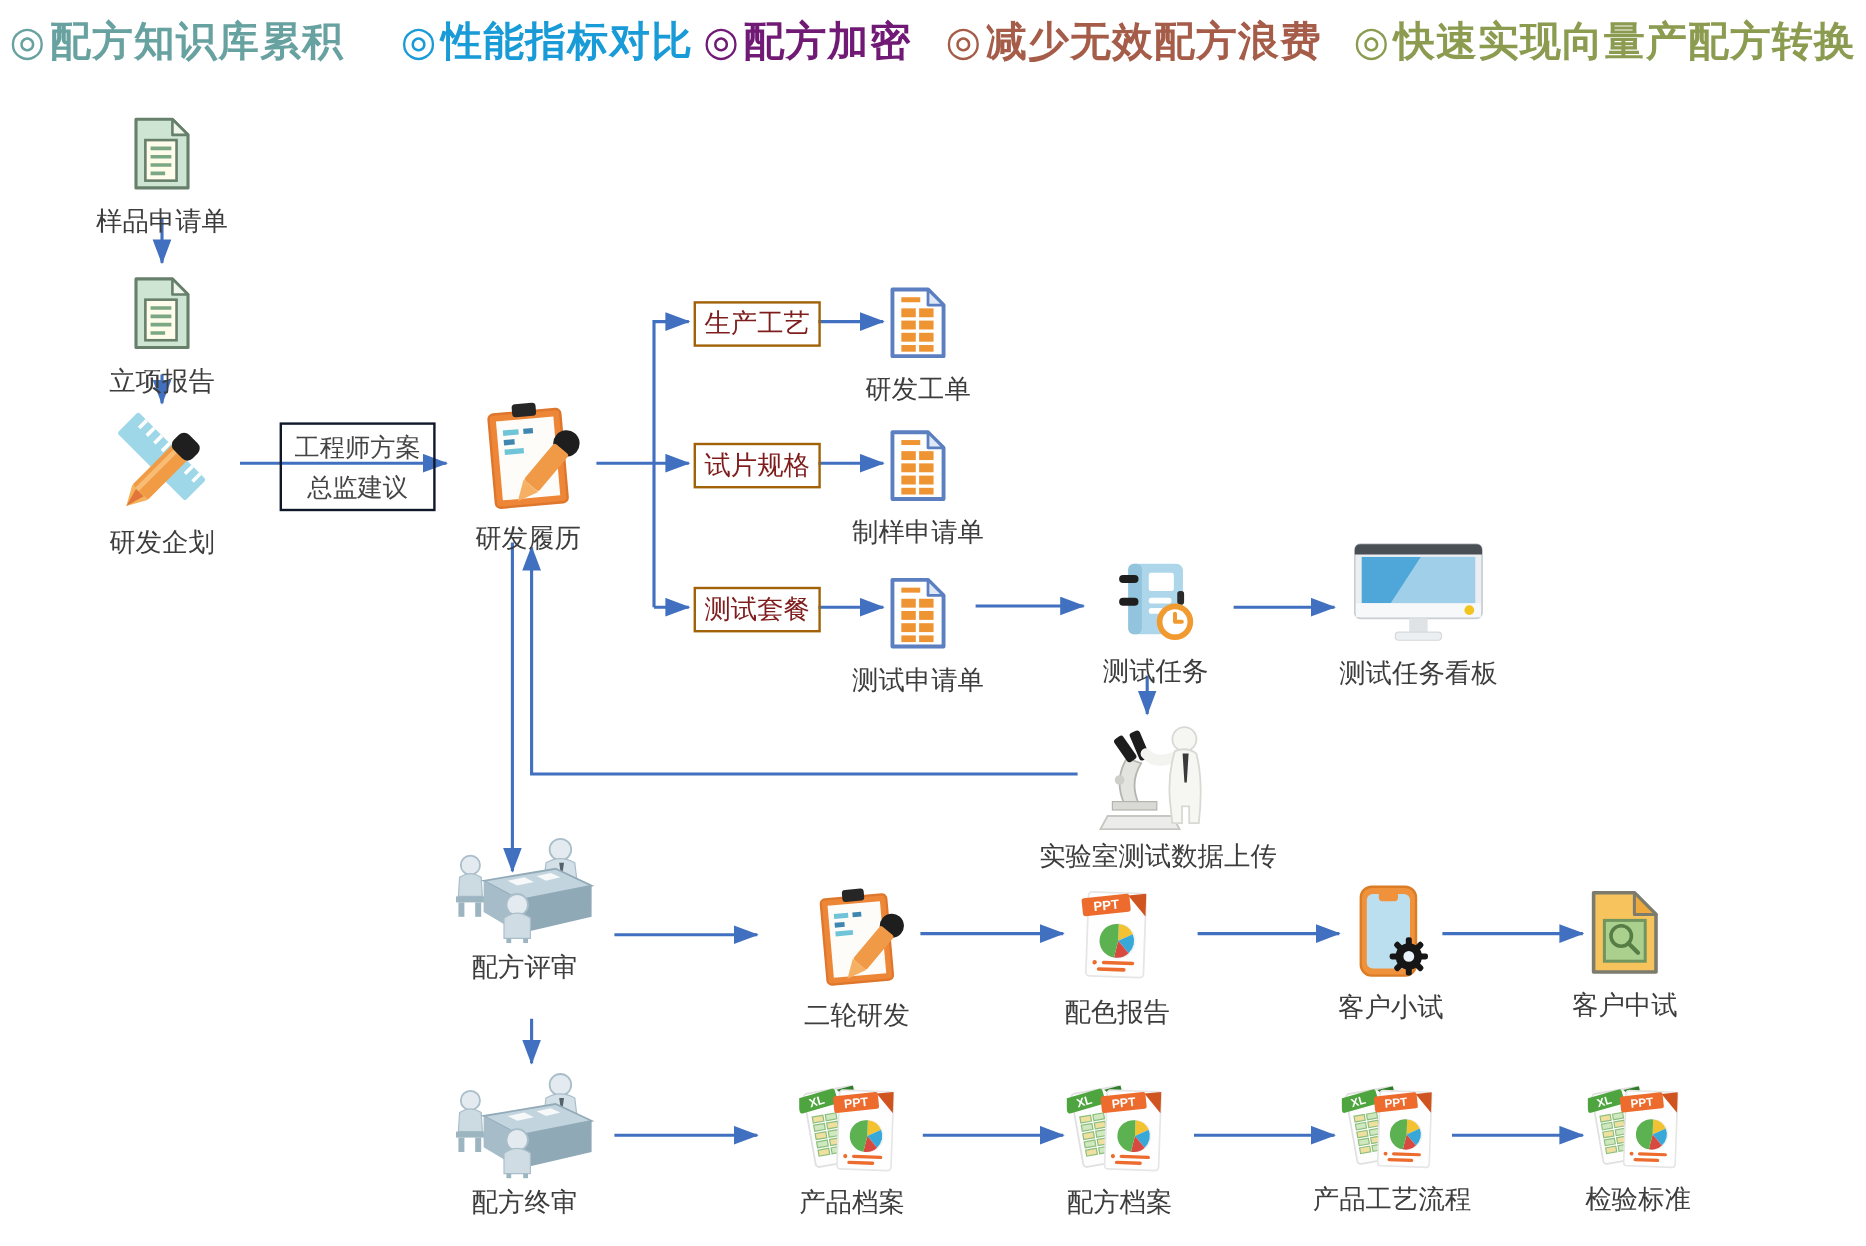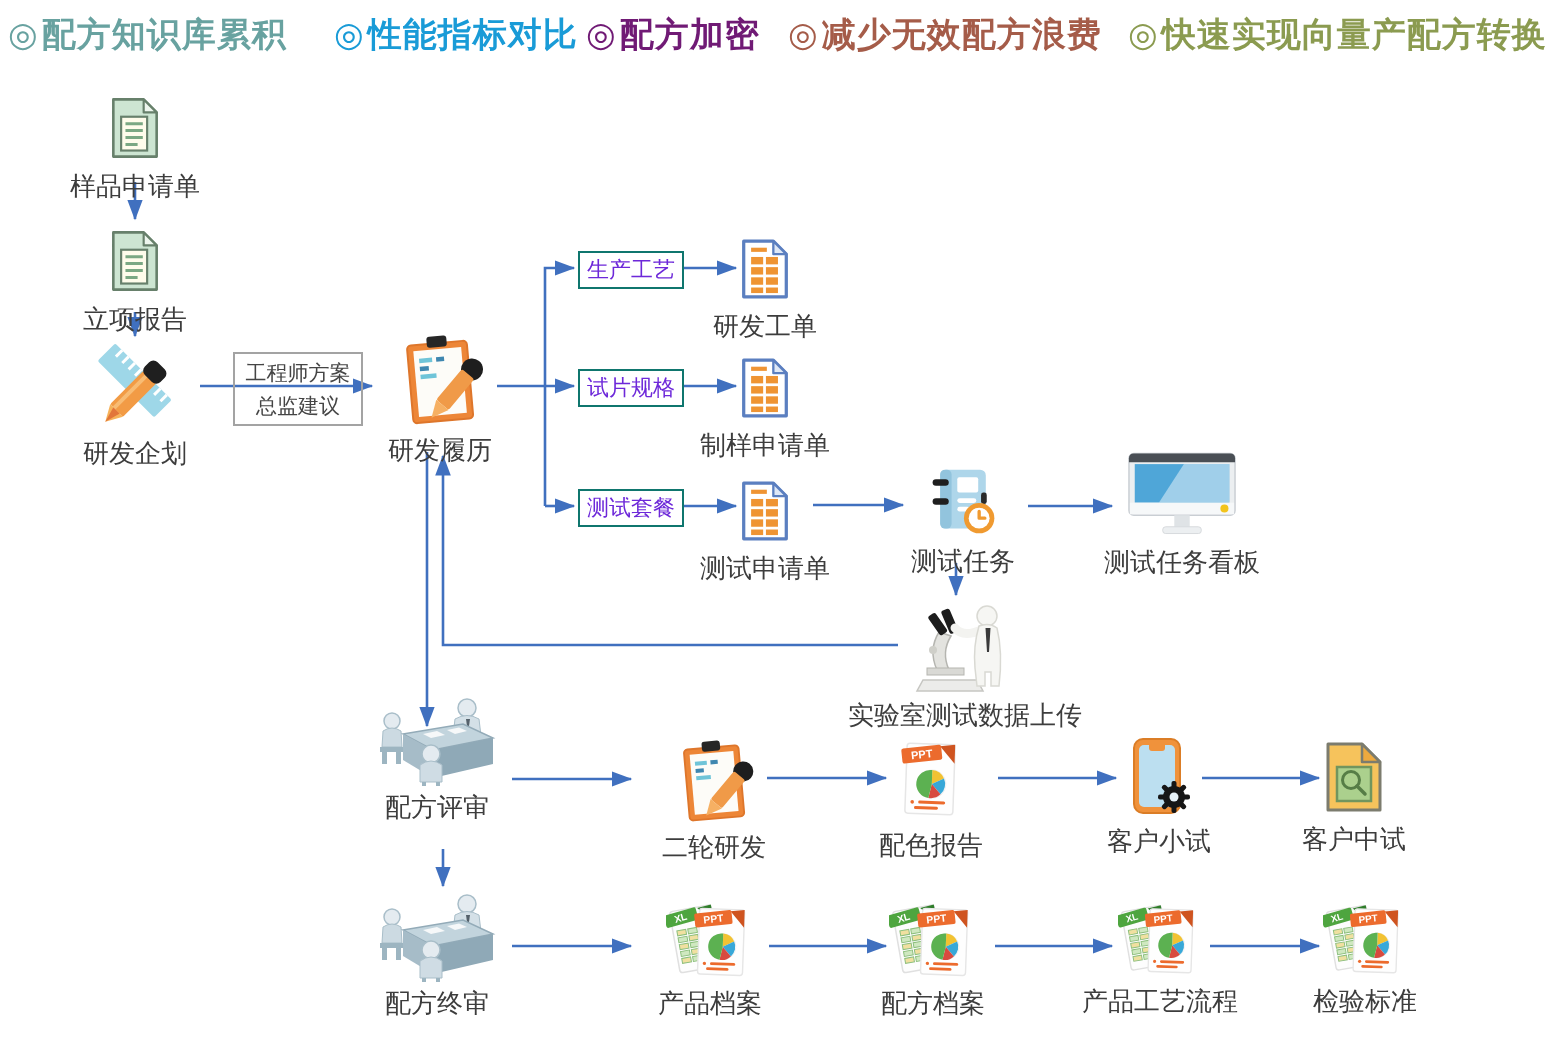--- a/index.html
+++ b/index.html
@@ -1,23 +1,23 @@
 <!DOCTYPE html>
 <html><head>
 <meta charset="utf-8">
 <style>
   html,body{margin:0;padding:0;background:#fff;font-family:"Liberation Sans","DejaVu Sans",sans-serif;}
   .canvas{position:relative;width:1555px;height:1038px;background:#fff;overflow:hidden;}
   .hdr-item{position:absolute;top:12px;font-size:34px;font-weight:bold;white-space:nowrap;letter-spacing:1px;z-index:2;}
   .hdr-item .bullet{margin-right:3px;font-weight:bold;}
   .connectors{position:absolute;left:0;top:0;z-index:0;}
   .node{position:absolute;display:flex;flex-direction:column;align-items:center;z-index:1;}
-  .node .nlabel{font-size:26px;color:#3d3d3d;white-space:nowrap;margin-top:5px;}
-  .flowbox{position:absolute;border:2px solid #0f766e;display:flex;align-items:center;justify-content:center;font-size:22px;color:#6d28d9;background:transparent;z-index:1;white-space:nowrap;}
-  .planbox{position:absolute;border:2px solid #a3a3a3;display:flex;flex-direction:column;align-items:center;justify-content:space-around;font-size:21px;color:#454545;background:transparent;z-index:1;white-space:nowrap;padding:2px 6px;}
+  .node .nlabel{font-size:22px;color:#3d3d3d;white-space:nowrap;margin-top:5px;}
+  .flowbox{position:absolute;border:2px solid #a16207;display:flex;align-items:center;justify-content:center;font-size:22px;color:#7f1d1d;background:transparent;z-index:1;white-space:nowrap;}
+  .planbox{position:absolute;border:2px solid #0f172a;display:flex;flex-direction:column;align-items:center;justify-content:space-around;font-size:21px;color:#454545;background:transparent;z-index:1;white-space:nowrap;padding:2px 6px;}
   .hidden-defs{position:absolute;width:0;height:0;overflow:hidden;}
 </style>
 </head>
 <body>
 
 <div class="canvas">
 
   <svg class="hidden-defs" aria-hidden="true">
     <defs>
       <symbol id="sym-doc-green" viewBox="0 0 60 72">

